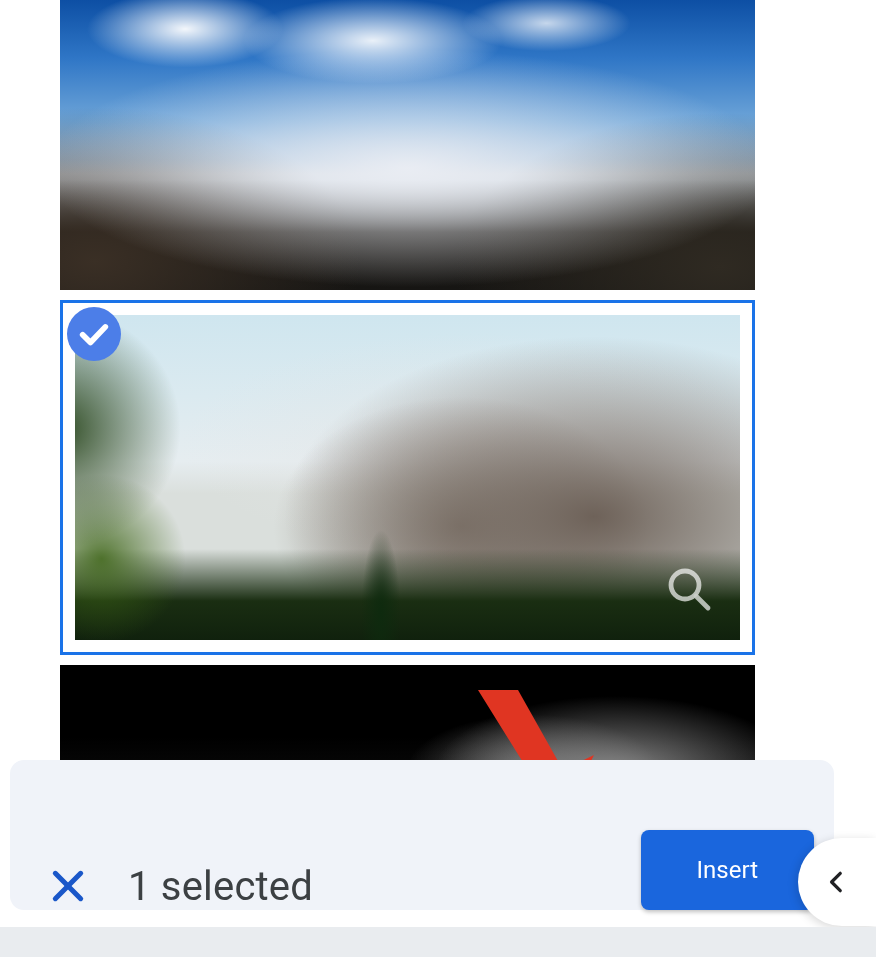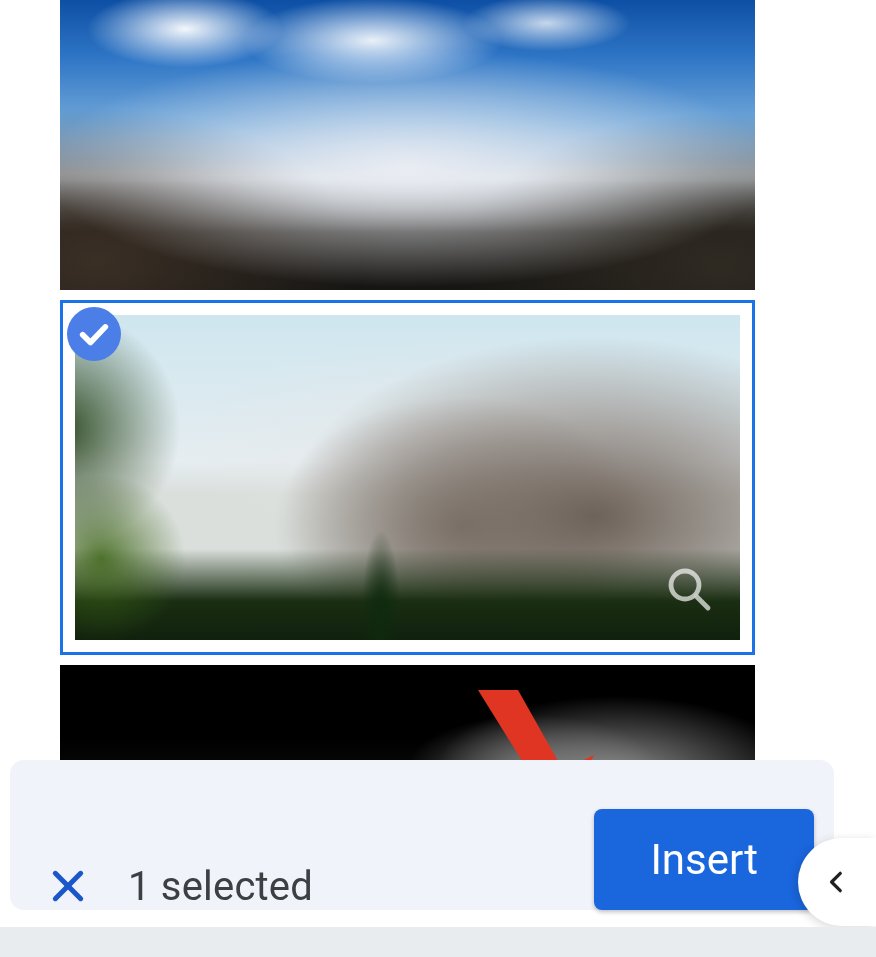--- a/index.html
+++ b/index.html
@@ -132,21 +132,21 @@
   .selected-count {
     font-size: 40px;
     color: #3c4043;
     letter-spacing: 0.2px;
     flex: 1;
   }
 
   .insert-btn {
     background: #1a66dd;
     color: #ffffff;
-    font-size: 42px;
+    font-size: 24px;
     border: none;
     border-radius: 8px;
     padding: 26px 56px;
     cursor: pointer;
     font-family: inherit;
     box-shadow: 0 2px 4px rgba(0,0,0,0.25);
     margin-left: 9px;
   }
 
   

